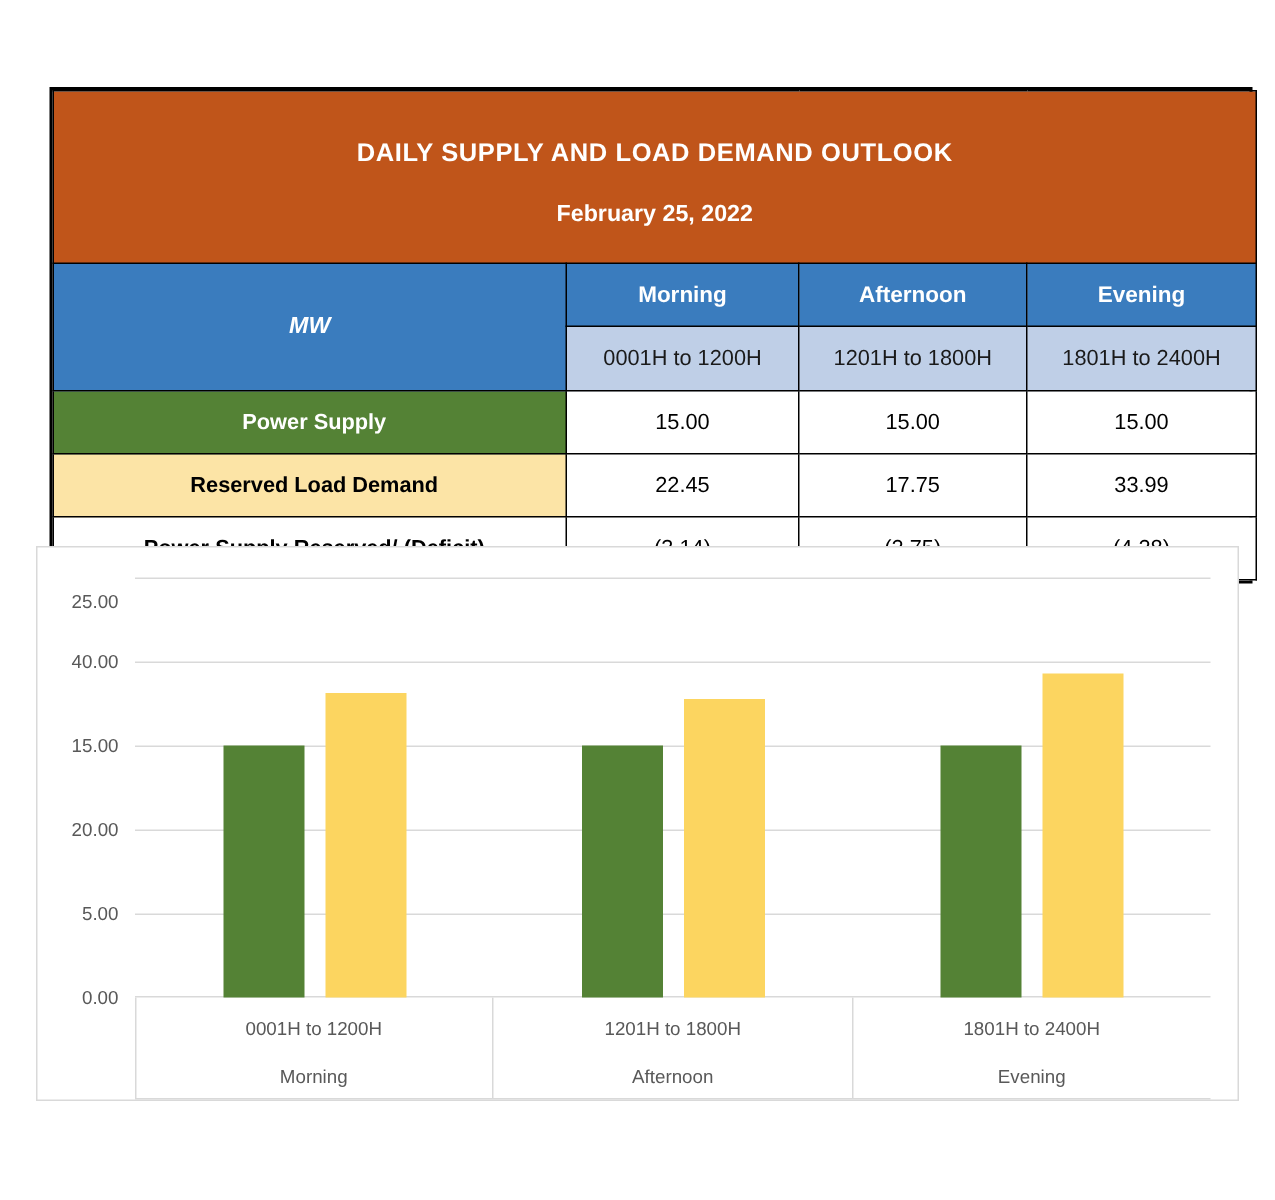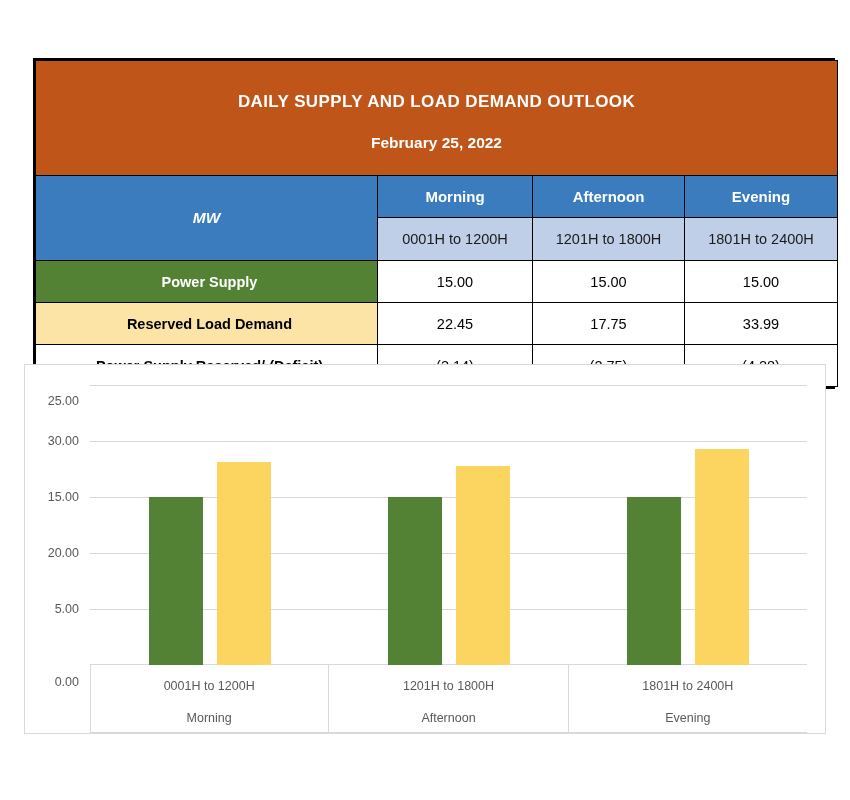--- a/index.html
+++ b/index.html
@@ -253,25 +253,25 @@
           <td class="datacell">(2.75)</td>
           <td class="datacell">(4.28)</td>
         </tr>
       </tbody>
     </table>
   </div>
 
   <div class="chart-box">
 
     <div class="ylabels" id="y-labels">
-        <div class="ytick" style="top: 297px; margin-left: 39px;">0.00</div>
+        <div class="ytick" style="top: 280px; margin-left: 39px;">0.00</div>
         <div class="ytick" style="top: 224px;">5.00</div>
         <div class="ytick" style="top: 168px;">20.00</div>
         <div class="ytick" style="top: 112px;">15.00</div>
-        <div class="ytick" style="top: 56px;">30.00</div>
+        <div class="ytick" style="top: 56px;">40.00</div>
         <div class="ytick" style="top: 0px; margin-top: 16px;">25.00</div>
       </div>
 
     <div class="plot">
       <div id="gridlines">
           <div class="gridline" style="top: 224px;"></div>
           <div class="gridline" style="top: 168px;"></div>
           <div class="gridline" style="top: 112px;"></div>
           <div class="gridline" style="top: 56px;"></div>
           <div class="gridline" style="top: 0px;"></div>

